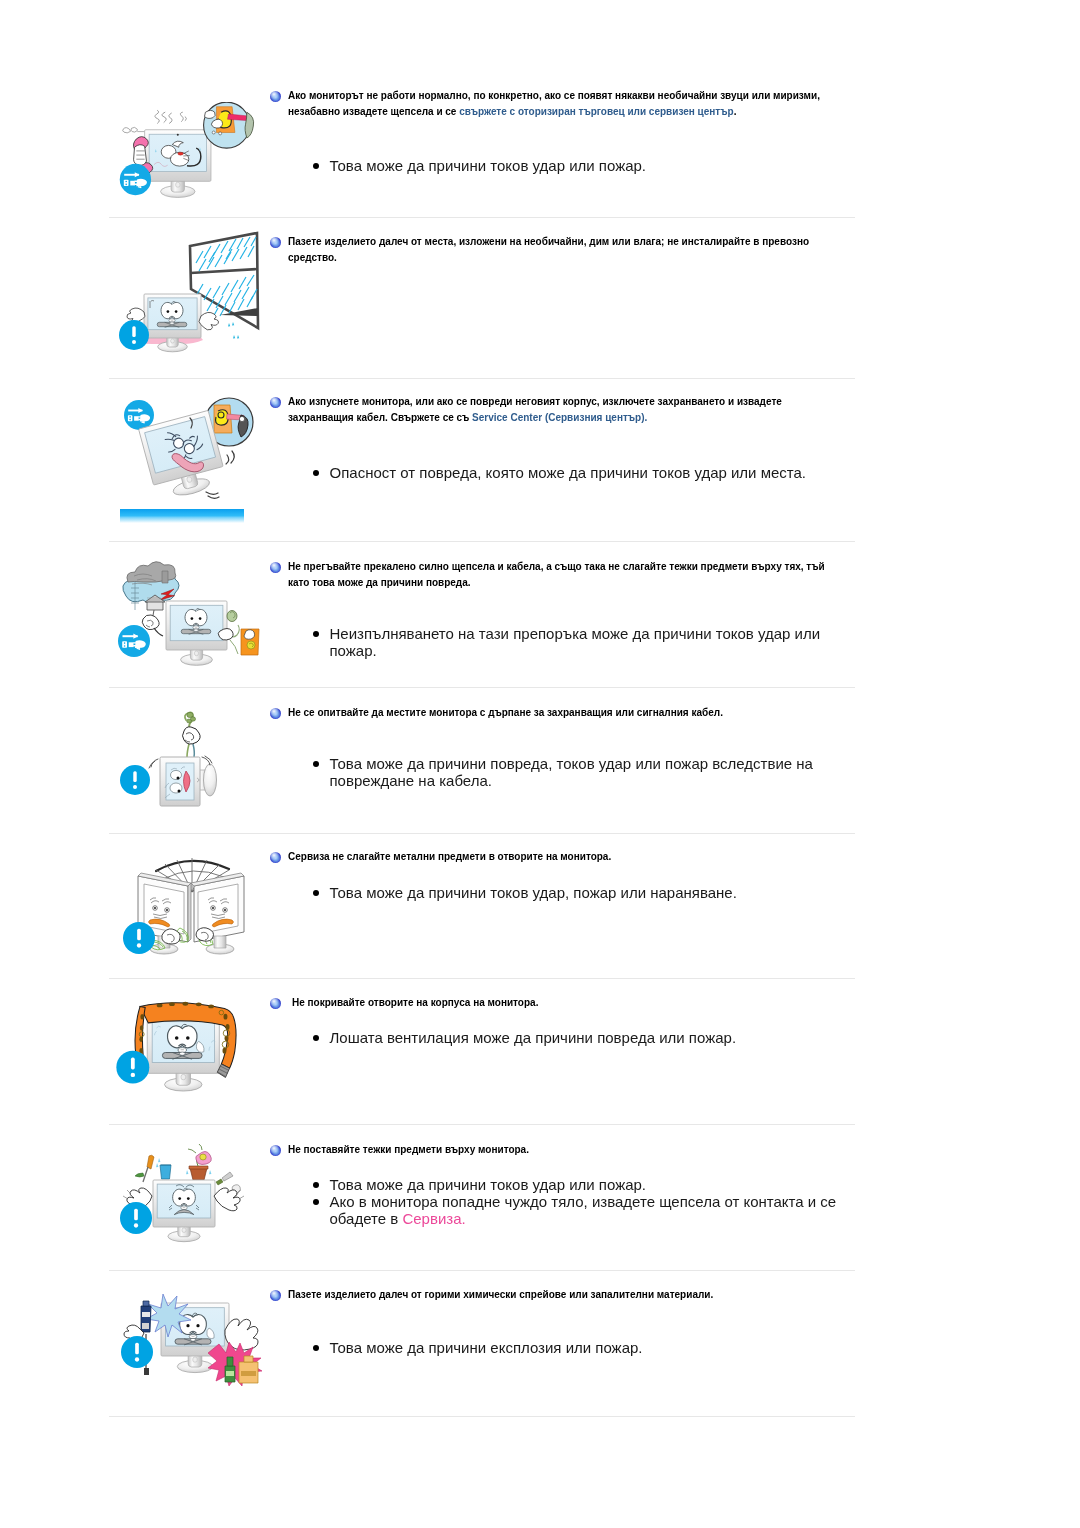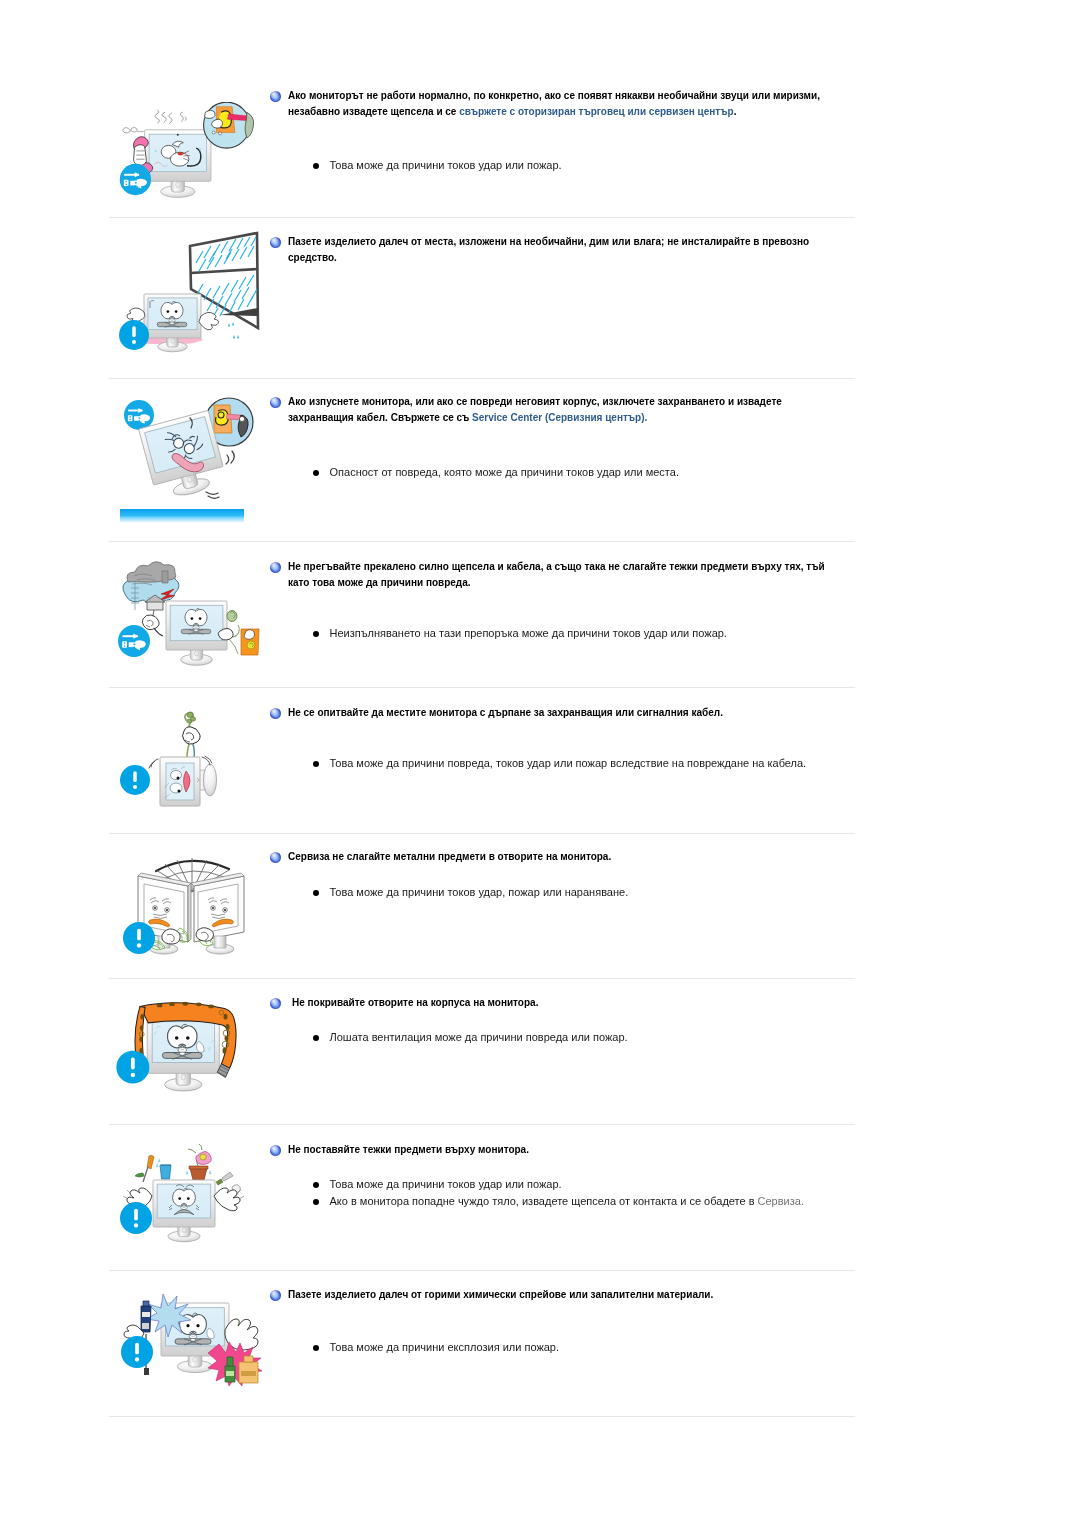--- a/index.html
+++ b/index.html
@@ -6,25 +6,25 @@
   body{width:1080px;height:1528px;font-family:"Liberation Sans",sans-serif;color:#000;}
   .page{position:relative;width:1080px;height:1528px;overflow:hidden;background:#fff;}
   .art{position:absolute;}
   .bullet-sphere{position:absolute;width:11px;height:11px;border-radius:50%;
     background:
       radial-gradient(circle at 36% 29%, rgba(255,255,255,.95) 0%, rgba(205,228,255,.70) 22%, rgba(120,170,240,0) 50%),
       radial-gradient(circle at 52% 56%, #a5cbf7 0%, #6d9de8 30%, #3747cf 60%, #1a17a6 87%, #2b30b6 100%);
   }
   .hd{position:absolute;font-size:10px;font-weight:bold;line-height:16.2px;color:#000;}
   .hd .bl{color:#2f5c8d;}
-  .blist{position:absolute;font-size:11px;line-height:17px;color:#1a1a1a;}
+  .blist{position:absolute;font-size:15px;line-height:17px;color:#1a1a1a;}
   .blist .li{position:relative;padding-left:13.5px;}
   .blist .li:before{content:"";position:absolute;left:-3px;top:5.6px;width:6px;height:6px;
      border-radius:50%;background:#000;}
-  .blist .lnk{color:#737373;text-decoration:none;}
+  .blist .lnk{color:#ec4899;text-decoration:none;}
   .sep{position:absolute;left:109px;width:746px;height:1px;background:#e7e7e7;}
 </style>
 </head>
 <body>
 
 <div class="page">
 <div class="sec">
 <svg class="art" style="left:117px;top:102px" width="140" height="96" viewBox="2 8 152 104" xmlns="http://www.w3.org/2000/svg">
         <defs>
 <linearGradient id="gf" x1="0" y1="0" x2="0" y2="1">

